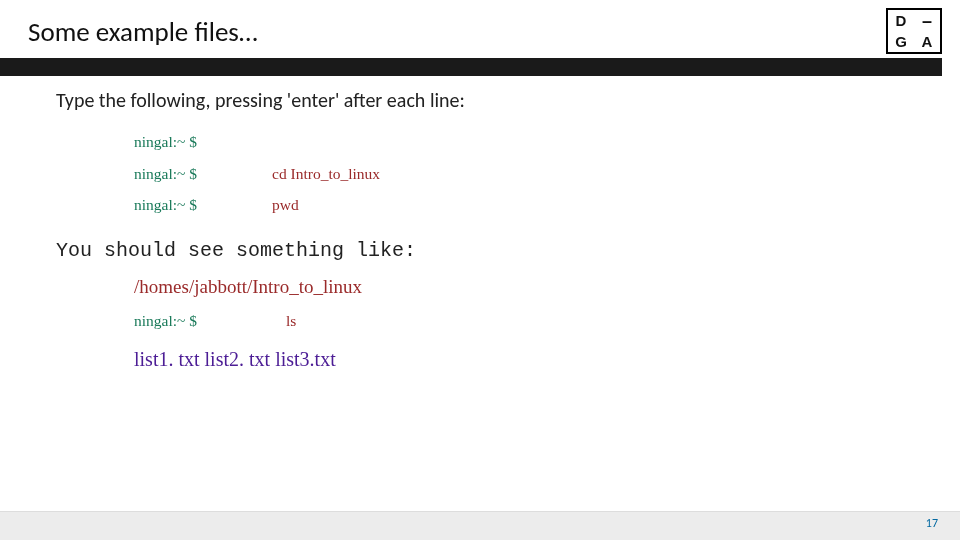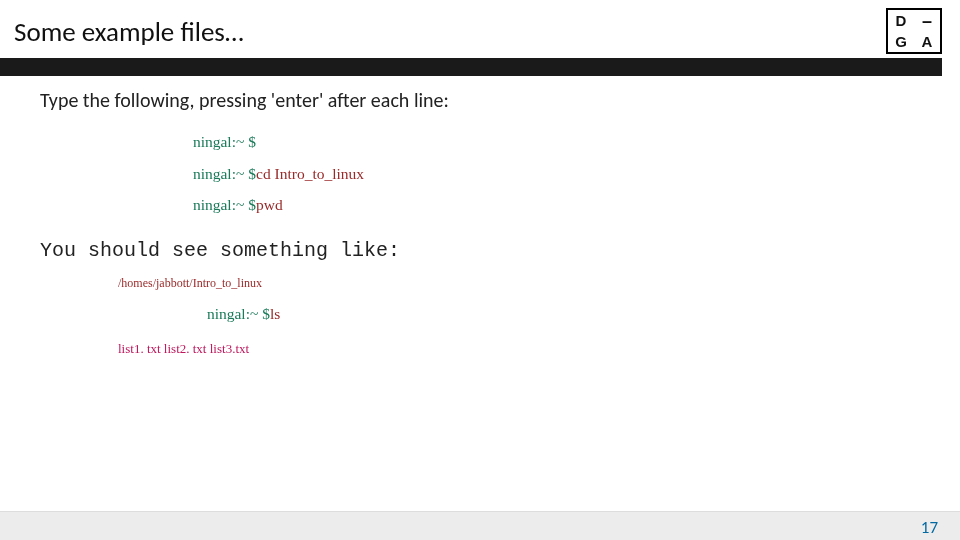--- a/index.html
+++ b/index.html
@@ -9,21 +9,21 @@
     height: 540px;
     font-family: Calibri, "Segoe UI", sans-serif;
     background: #fff;
     overflow: hidden;
     position: relative;
   }
   .header {
     display: flex;
     align-items: center;
     justify-content: space-between;
-    padding: 8px 18px 0 14px;
+    padding: 8px 18px 0 28px;
   }
   .title {
     font-size: 27px;
     color: #111;
     font-weight: 400;
   }
   .logo {
     width: 56px;
     height: 46px;
     border: 2px solid #000;
@@ -49,86 +49,85 @@
   .rule-wrap {
     padding: 0 18px 0 0;
     margin-top: 4px;
   }
   .rule {
     height: 18px;
     background: #1a1a1a;
     width: 100%;
   }
   .body {
-    padding: 12px 40px 0 40px;
+    padding: 12px 40px 0 56px;
     font-size: 20px;
     color: #222;
   }
   .lead {
     font-size: 20px;
     margin-bottom: 22px;
   }
   .shell-block {
     font-family: Georgia, "Times New Roman", serif;
     font-size: 15.5px;
     margin-left: 78px;
     line-height: 1.0;
   }
   .shell-row {
     display: flex;
     margin-bottom: 16px;
   }
   .prompt {
     width: 138px;
     color: #1a7a5a;
-    text-align: right;
   }
   .cmd {
     color: #9a2a2a;
   }
   .lead2 {
     font-size: 20px;
     margin: 26px 0 14px 0;
     font-family: Liberation Mono, monospace;
   }
   .path-line {
     font-family: Georgia, "Times New Roman", serif;
-    font-size: 12px;
+    font-size: 19px;
     color: #9a2a2a;
     margin-left: 78px;
     margin-bottom: 14px;
   }
   .shell-row2 {
     font-family: Georgia, "Times New Roman", serif;
     font-size: 15.5px;
     margin-left: 78px;
     margin-bottom: 18px;
     display: flex;
   }
   .shell-row2 .prompt { width: 152px; }
   .files-line {
     font-family: Georgia, "Times New Roman", serif;
-    font-size: 13px;
-    color: #be185d;
+    font-size: 20px;
+    color: #4c1d95;
     margin-left: 78px;
   }
   .footer-bar {
     position: absolute;
     left: 0;
     bottom: 0;
     width: 100%;
     height: 28px;
     background: #ececec;
     border-top: 1px solid #ddd;
   }
   .page-num {
     position: absolute;
     right: 22px;
-    bottom: 2px;
-    font-size: 17px;
+    bottom: 10px;
+    font-size: 12px;
     color: #0369a1;
   }
 </style>
 </head>
 <body>
 
 <div class="header">
   <div class="title">Some example files…</div>
   <div class="logo">
     <div class="cell">D</div>

